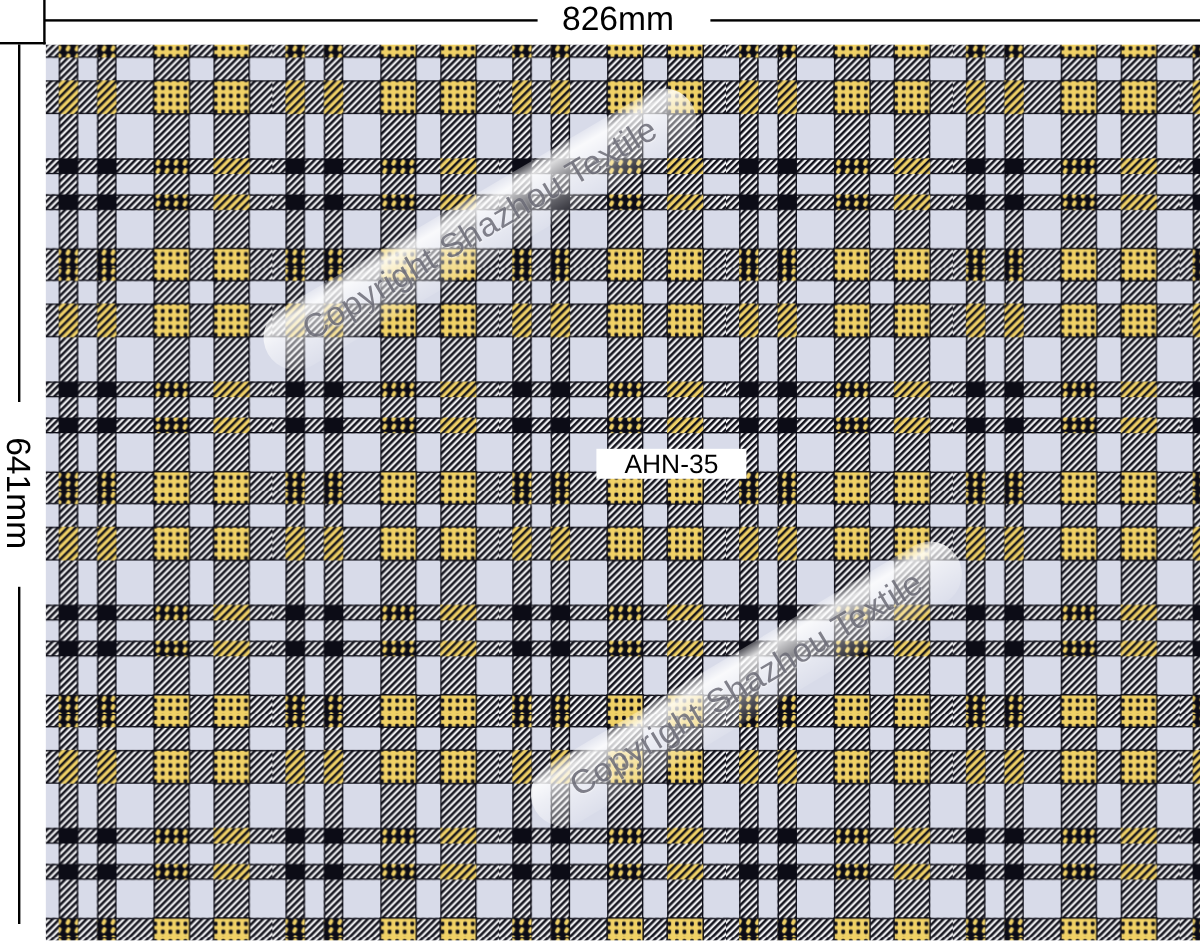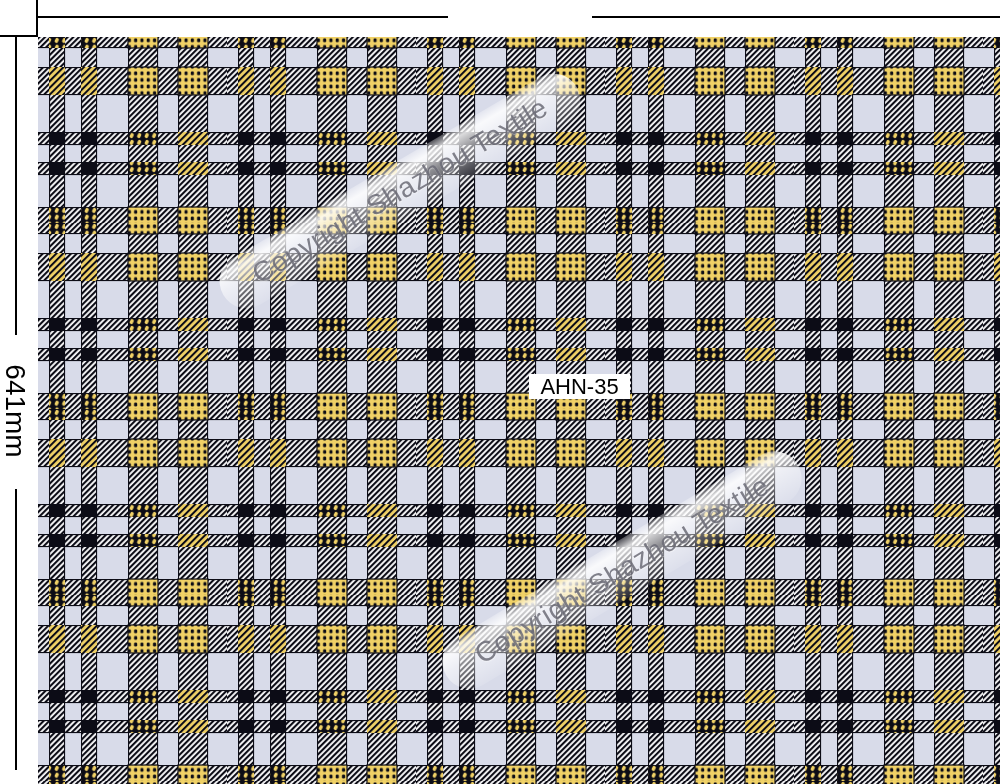--- a/index.html
+++ b/index.html
@@ -21,23 +21,23 @@
   .p-ink{fill:var(--ink,#0c0c16);}
   .p-light{fill:var(--hatch-light,#f8f8fa);}
   .p-yellow{fill:var(--yellow,#f0d166);}
   .p-bglight{fill:var(--fabric-light,#d8dbe9);}
   .band{fill:url(#hatch);}
   .yb{fill:url(#hatchYB);}
   .da{fill:url(#dashY);}
   .sq{fill:url(#dots);stroke:var(--ink,#0c0c16);stroke-width:1.2;}
   
   .code-label{
-    position:absolute;left:497px;top:374px;width:101px;height:25px;
+    position:absolute;left:497px;top:374px;width:125px;height:25px;
     background:var(--label-bg,#fff);color:#000;font-size:22px;line-height:25px;
-    text-align:center;white-space:nowrap;margin-left:32px;
+    text-align:center;white-space:nowrap;
   }
   
   .watermark{
     position:absolute;width:410px;height:54px;border-radius:28px;
     display:flex;align-items:center;justify-content:center;
     background:linear-gradient(to bottom,
       rgba(255,255,255,0.30) 0%,
       rgba(255,255,255,0.85) 18%,
       rgba(255,255,255,0.55) 45%,
       rgba(255,255,255,0.12) 100%);
@@ -50,20 +50,21 @@
   .wm-lower{left:417px;top:543px;transform:rotate(-31deg);}
 </style>
 </head>
 <body>
 
 <div class="canvas">
 
   <div class="dim-line" style="left:36px;top:0;width:2px;height:37px;"></div>
   <div class="dim-line" style="left:37px;top:16px;width:411px;height:2px;"></div>
   <div class="dim-line" style="left:592px;top:16px;width:408px;height:2px;"></div>
+  <div class="dim-label" style="left:440px;top:1px;width:150px;">826mm</div>
 
   <div class="dim-line" style="left:0;top:35px;width:38px;height:2px;"></div>
   <div class="dim-line" style="left:15px;top:37px;width:2px;height:298px;"></div>
   <div class="dim-line" style="left:15px;top:489px;width:2px;height:281px;"></div>
   <div class="dim-label vertical" style="left:-59px;top:396px;width:148px;height:30px;">641mm</div>
 
   <div class="fabric">
     <svg width="962" height="747" viewBox="0 0 962 747">
       <defs>
 

